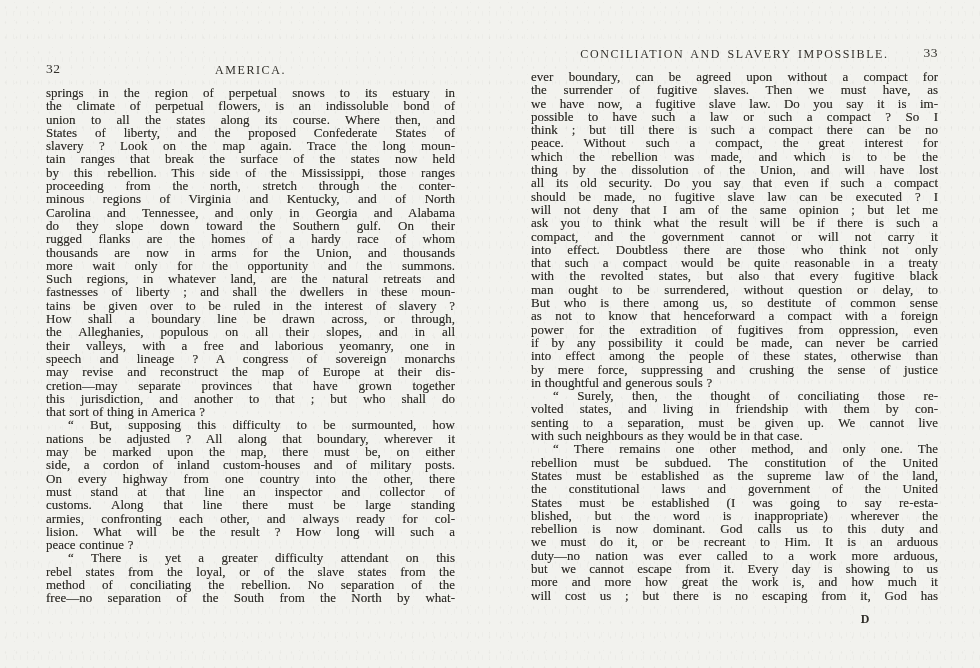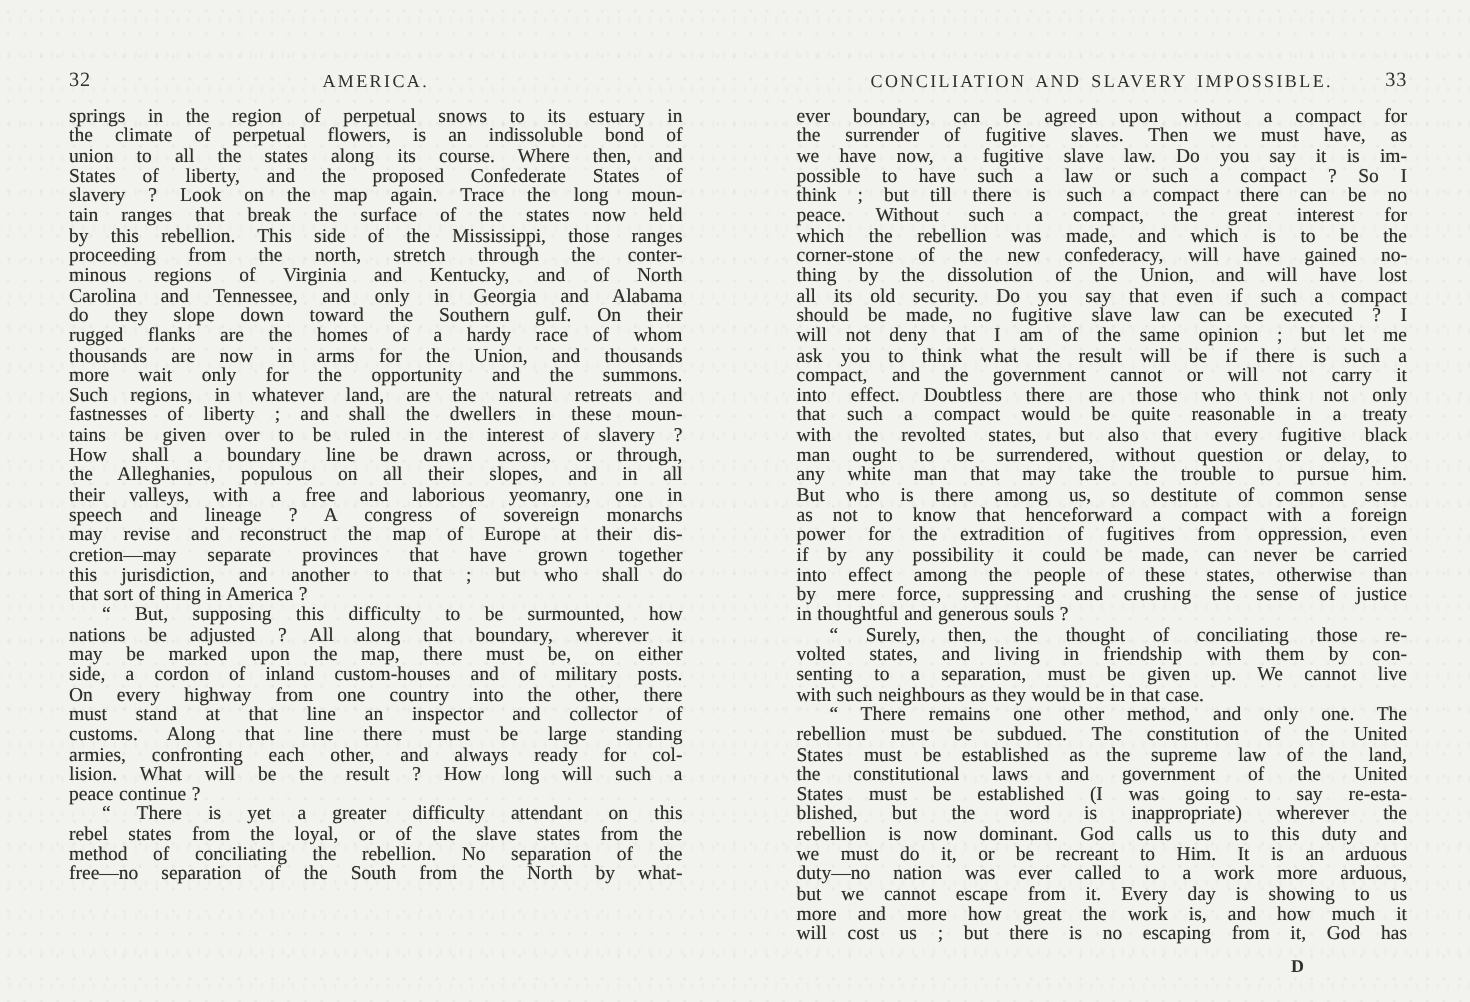--- a/index.html
+++ b/index.html
@@ -27,21 +27,21 @@
   .spread {
     position: relative;
     width: 980px;
     height: 668px;
   }
   .page {
     position: absolute;
     top: 42px;
     filter: blur(0.22px);
   }
-  .page-left  { left: 46px;  width: 409px; }
+  .page-left  { left: 46px;  width: 409px; margin-top: 16px; }
   .page-right { left: 531px; width: 407px; }
   .page-header {
     position: relative;
     height: 28px;
   }
   .page-number {
     position: absolute;
     top: 3px;
     font-size: 13.5px;
     letter-spacing: 0.5px;
@@ -143,32 +143,30 @@
       <span class="page-number num-right">33</span>
     </header>
     <div class="page-body" id="right-body">
         <div class="line">ever boundary, can be agreed upon without a compact for</div>
         <div class="line">the surrender of fugitive slaves.  Then we must have, as</div>
         <div class="line">we have now, a fugitive slave law.  Do you say it is im-</div>
         <div class="line">possible to have such a law or such a compact ?  So I</div>
         <div class="line">think ; but till there is such a compact there can be no</div>
         <div class="line">peace.  Without such a compact, the great interest for</div>
         <div class="line">which the rebellion was made, and which is to be the</div>
-        <div class="line">corner-stone of the new confederacy, will have gained no-</div>
         <div class="line">thing by the dissolution of the Union, and will have lost</div>
         <div class="line">all its old security.  Do you say that even if such a compact</div>
         <div class="line">should be made, no fugitive slave law can be executed ?  I</div>
         <div class="line">will not deny that I am of the same opinion ; but let me</div>
         <div class="line">ask you to think what the result will be if there is such a</div>
         <div class="line">compact, and the government cannot or will not carry it</div>
         <div class="line">into effect.  Doubtless there are those who think not only</div>
         <div class="line">that such a compact would be quite reasonable in a treaty</div>
         <div class="line">with the revolted states, but also that every fugitive black</div>
         <div class="line">man ought to be surrendered, without question or delay, to</div>
-        <div class="line">any white man that may take the trouble to pursue him.</div>
         <div class="line">But who is there among us, so destitute of common sense</div>
         <div class="line">as not to know that henceforward a compact with a foreign</div>
         <div class="line">power for the extradition of fugitives from oppression, even</div>
         <div class="line">if by any possibility it could be made, can never be carried</div>
         <div class="line">into effect among the people of these states, otherwise than</div>
         <div class="line">by mere force, suppressing and crushing the sense of justice</div>
         <div class="line para-end">in thoughtful and generous souls ?</div>
         <div class="line indent">“ Surely, then, the thought of conciliating those re-</div>
         <div class="line">volted states, and living in friendship with them by con-</div>
         <div class="line">senting to a separation, must be given up.  We cannot live</div>

